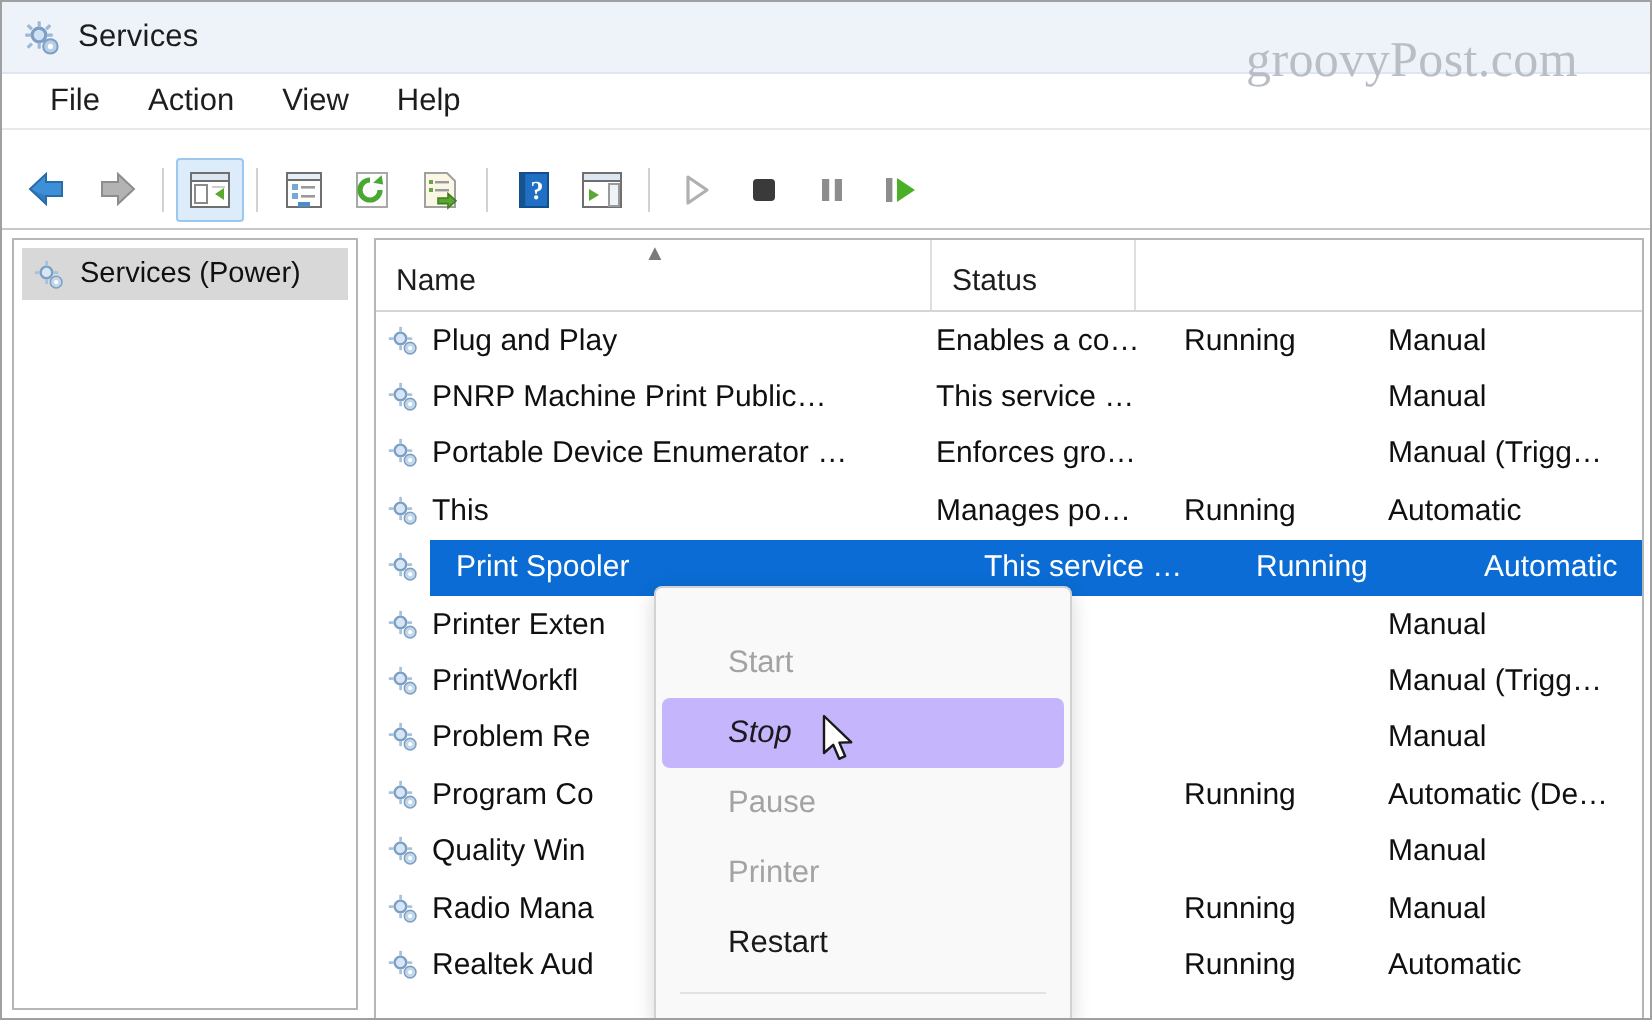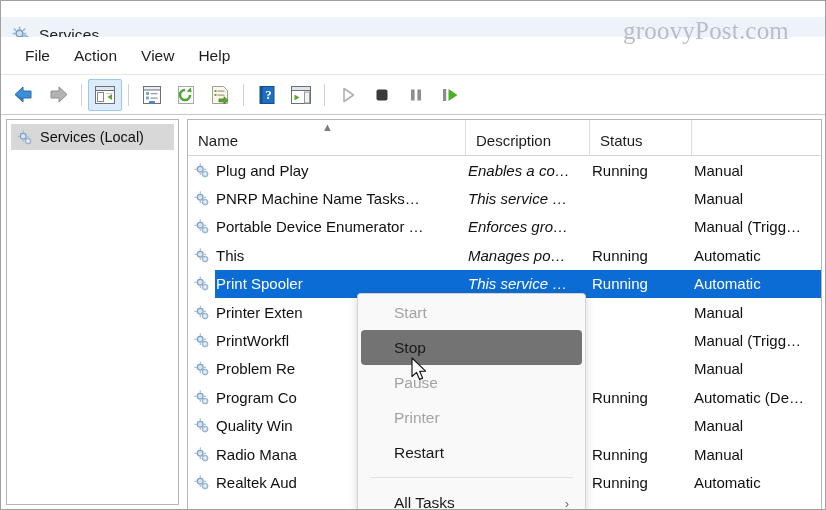--- a/index.html
+++ b/index.html
@@ -13,42 +13,42 @@
   #app {
     position: relative;
     width: 826px; height: 510px;
     background: #ffffff;
     border: 1px solid #a0a0a0;
     overflow: hidden;
   }
 
   
   #titlebar {
-    position: absolute; left: 0; top: 16px; width: 826px; height: 36px;
+    position: absolute; left: 0; top: 0; width: 826px; height: 36px;
     background: #eef3fa;
     display: flex; align-items: center;
     padding-left: 10px;
     border-bottom: 1px solid #dfe6ef;
   }
   #titlebar .t-icon { width: 20px; height: 20px; margin-right: 8px; flex: 0 0 auto; }
   #titlebar .t-text {
     font-size: 15.5px; color: #1d1d1d; letter-spacing: .1px;
   }
   #watermark {
     position: absolute; right: 36px; top: 16px;
     font-family: "Liberation Serif", serif;
     font-size: 25px; color: #b9bec6;
     letter-spacing: .2px;
     z-index: 5;
     user-select: none;
   }
 
   
   #menubar {
-    position: absolute; left: 0; top: 36px; width: 826px; height: 38px;
+    position: absolute; left: 0; top: 36px; width: 826px; height: 28px;
     background: #ffffff;
     display: flex; align-items: center;
     padding-left: 12px;
     border-bottom: 1px solid #e8e8e8;
   }
   #menubar .mi {
     font-size: 15.5px; color: #1d1d1d;
     padding: 3px 12px;
     cursor: default;
   }
@@ -123,54 +123,53 @@
   .row {
     position: relative;
     height: 28.4px;
     display: flex; align-items: center;
     font-size: 15px; color: #101010;
     white-space: nowrap;
   }
   .row .gear { width: 17px; height: 17px; margin: 0 6px 0 5px; flex: 0 0 auto; }
   .cell { flex: 0 0 auto; overflow: hidden; }
   .c-name   { width: 250px; }
-  .c-desc   { width: 124px; padding-left: 2px; font-style: italic;}
+  .c-desc   { width: 124px; padding-left: 2px;}
   .c-status { width: 102px; padding-left: 2px;}
   .c-start  { width: 150px; padding-left: 2px;}
-  .row.selected { color: #ffffff; }
+  .row.selected { color: #ffffff; gap: 12px; }
   .row.selected .sel-bg {
     position: absolute; left: 27px; top: 0; right: 0; bottom: 0;
     background: #0a6cd4;
     z-index: 0;
   }
   .row.selected .gear, .row.selected .cell { position: relative; z-index: 1; }
 
   
   #ctxmenu {
     position: absolute; left: 326px; top: 292px;
-    width: 229px; height: 218px;
+    width: 209px; height: 218px;
     background: #f9f9f9;
     border: 1px solid #d2d2d2;
     border-bottom: none;
     border-radius: 4px 4px 0 0;
     box-shadow: 0 3px 10px rgba(0,0,0,.16);
-    padding-top: 1px;
+    padding-top: 20px;
     z-index: 20;
     overflow: hidden;
-    margin-left: 30px;
   }
   .ctx-item {
     height: 35px;
     display: flex; align-items: center;
     padding-left: 36px;
     font-size: 15.5px; color: #1a1a1a;
     position: relative;
   }
   .ctx-item.disabled { color: #a3a3a3; }
-  .ctx-item.hover { background: #737373; border-radius: 4px; margin: 0 3px; padding-left: 33px; }
+  .ctx-item.hover { background: #c4b5fd; border-radius: 4px; margin: 0 3px; padding-left: 33px; font-style: italic; }
   .ctx-sep { height: 1px; background: #e2e2e2; margin: 7px 12px 7px 12px; }
   .ctx-arrow {
     position: absolute; right: 16px; top: 50%; transform: translateY(-50%);
     font-size: 13px; color: #6b6b6b; line-height: 1;
   }
 
   
   #cursor { position: absolute; left: 410px; top: 356px; z-index: 40; pointer-events: none; }
 </style>
 </head>
@@ -319,34 +318,31 @@
           <g fill="#a6c2dc">
             <rect x="7.8" y="1.6" width="1.6" height="3" rx=".4"></rect>
             <rect x="7.8" y="12.4" width="1.6" height="3" rx=".4"></rect>
             <rect x="1.6" y="7.8" width="3" height="1.6" rx=".4"></rect>
             <rect x="12.4" y="7.8" width="3" height="1.6" rx=".4"></rect>
           </g>
           <circle cx="14.2" cy="14.2" r="3.4" fill="#c3d7ea" stroke="#7d9fc4" stroke-width=".9"></circle>
           <circle cx="14.2" cy="14.2" r="1.2" fill="#ffffff"></circle>
         </svg>
       </span>
-      <span>Services (Local)</span>
+      <span>Services (Power)</span>
     </div>
   </div>
 
   <div id="listpanel">
 
     <div id="colheader">
       <div class="col" style="width:278px">
         <span class="sort-caret">▲</span>
         <span>Name</span>
       </div>
-      <div class="col" style="width:124px">
-        <span>Description</span>
-      </div>
       <div class="col" style="width:102px">
         <span>Status</span>
       </div>
     </div>
 
     <div id="rows">
         <div class="row">
           <span class="gear"><svg width="17" height="17" viewBox="0 0 20 20">
   <circle cx="8.5" cy="8.5" r="3.4" fill="#d6e6f4" stroke="#7d9fc4" stroke-width="1.4"></circle>
   <g fill="#a6c2dc">
@@ -368,21 +364,21 @@
   <circle cx="8.5" cy="8.5" r="3.4" fill="#d6e6f4" stroke="#7d9fc4" stroke-width="1.4"></circle>
   <g fill="#a6c2dc">
     <rect x="7.8" y="1.6" width="1.6" height="3" rx=".4"></rect>
     <rect x="7.8" y="12.4" width="1.6" height="3" rx=".4"></rect>
     <rect x="1.6" y="7.8" width="3" height="1.6" rx=".4"></rect>
     <rect x="12.4" y="7.8" width="3" height="1.6" rx=".4"></rect>
   </g>
   <circle cx="14.2" cy="14.2" r="3.4" fill="#c3d7ea" stroke="#7d9fc4" stroke-width=".9"></circle>
   <circle cx="14.2" cy="14.2" r="1.2" fill="#ffffff"></circle>
 </svg></span>
-          <span class="cell c-name">PNRP Machine Name Tasks…</span>
+          <span class="cell c-name">PNRP Machine Print Public…</span>
           <span class="cell c-desc">This service …</span>
           <span class="cell c-status"></span>
           <span class="cell c-start">Manual</span>
         </div>
         <div class="row">
           <span class="gear"><svg width="17" height="17" viewBox="0 0 20 20">
   <circle cx="8.5" cy="8.5" r="3.4" fill="#d6e6f4" stroke="#7d9fc4" stroke-width="1.4"></circle>
   <g fill="#a6c2dc">
     <rect x="7.8" y="1.6" width="1.6" height="3" rx=".4"></rect>
     <rect x="7.8" y="12.4" width="1.6" height="3" rx=".4"></rect>

